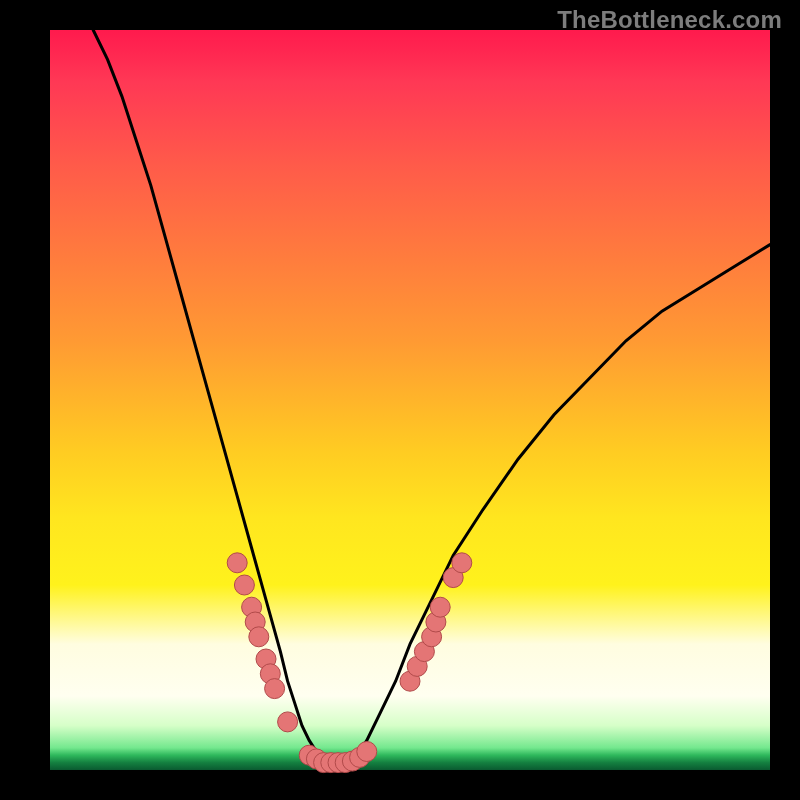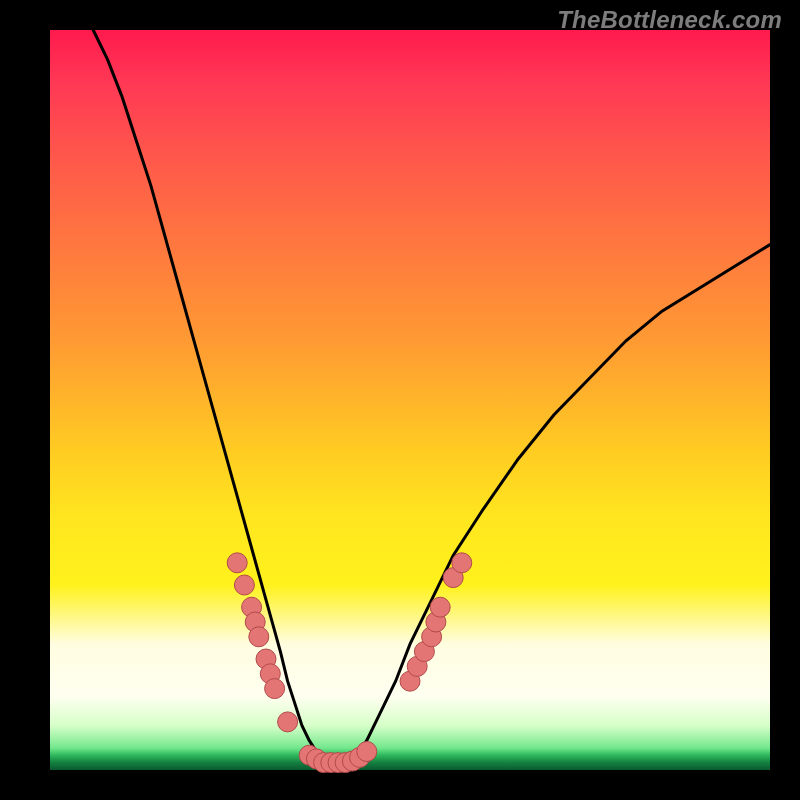--- a/index.html
+++ b/index.html
@@ -11,21 +11,20 @@
     background: #000;
     font-family: Arial, Helvetica, sans-serif;
   }
   .frame {
     position: absolute;
     left: 0;
     top: 0;
     width: 800px;
     height: 800px;
     background: #000;
-    font-style: italic;
   }
   .plot-bg {
     position: absolute;
     left: 50px;
     top: 30px;
     width: 720px;
     height: 740px;
     background: linear-gradient(to bottom,
       #ff1a4d 0%,
       #ff3855 7%,

